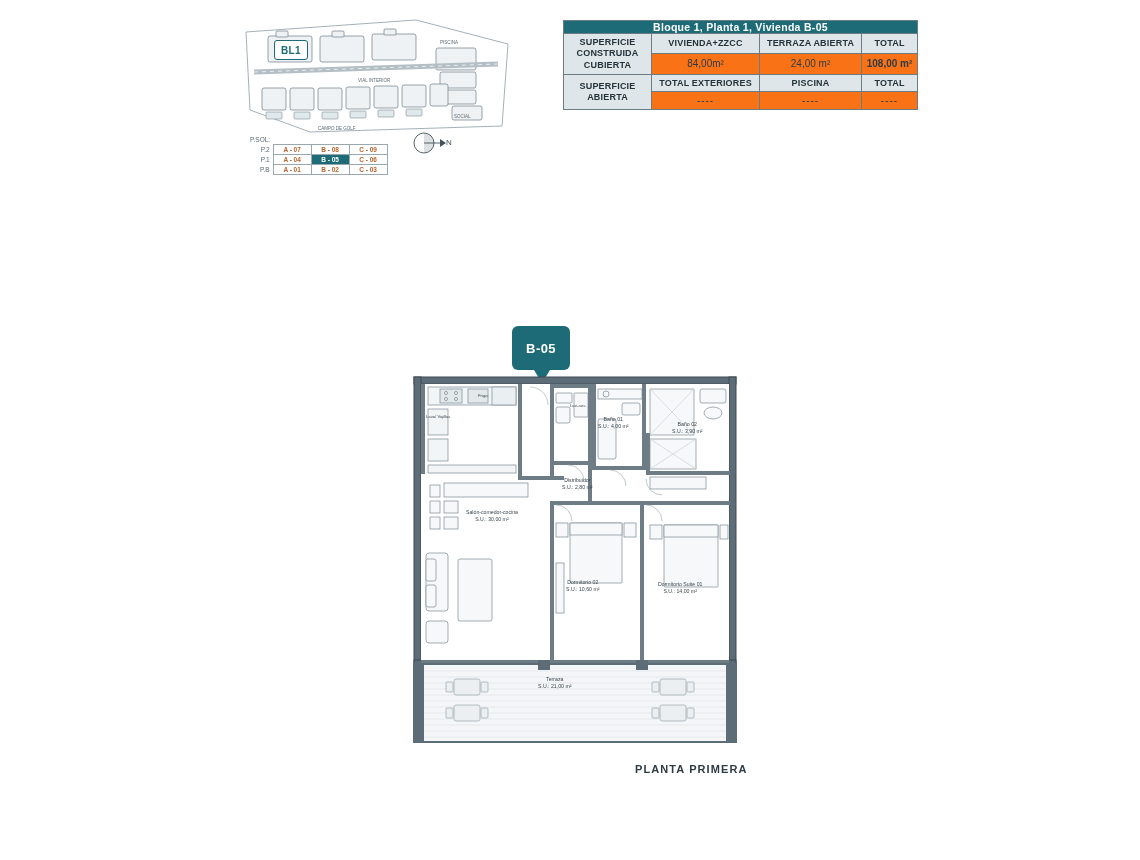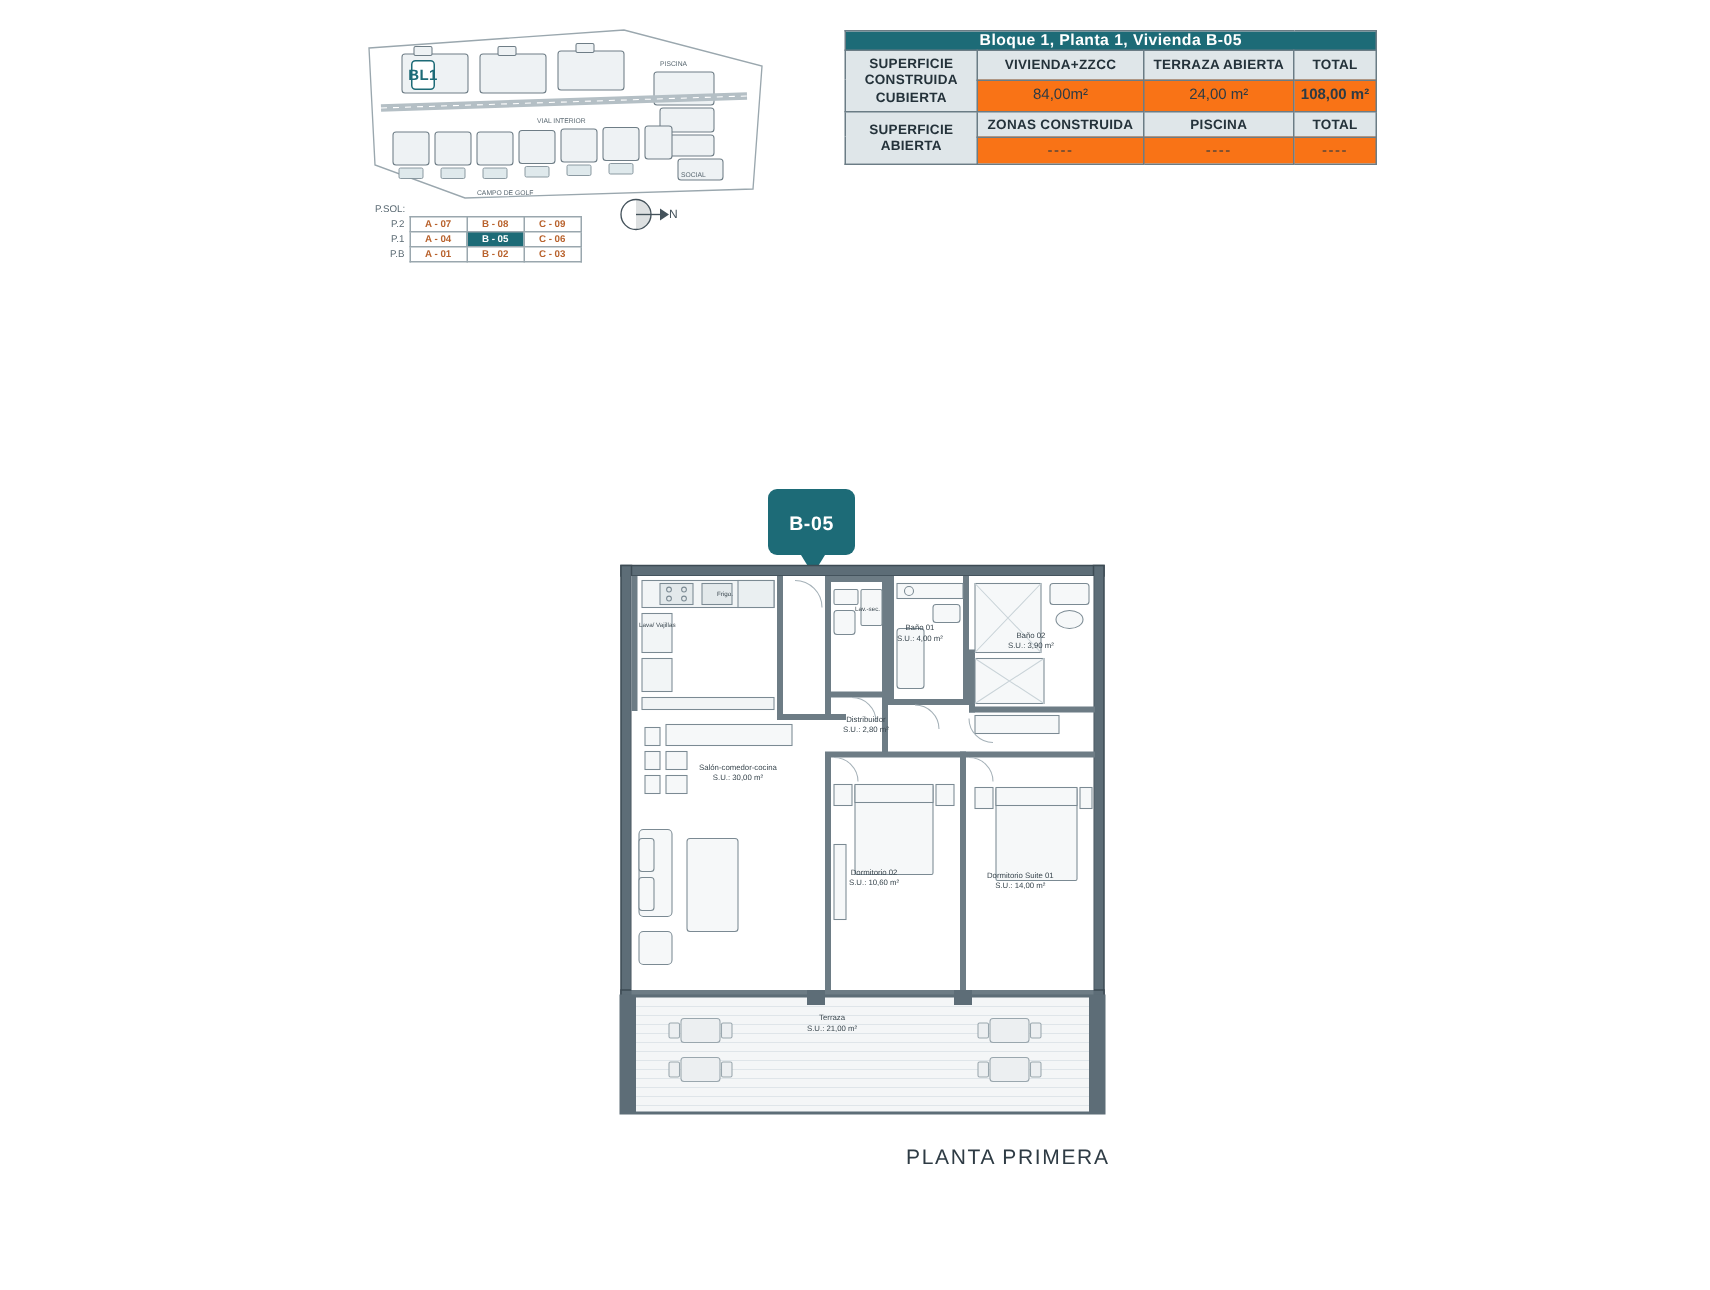--- a/index.html
+++ b/index.html
@@ -16,21 +16,21 @@
   
   #siteplan {
     position: absolute; left: 240px; top: 14px;
     width: 290px; height: 120px;
   }
   #siteplan svg { display: block; }
 
   .bl-tag {
     position: absolute;
     left: 34px; top: 26px;
-    width: 16px; height: 20px;
+    width: 34px; height: 20px;
     background: #ffffff;
     border: 1.6px solid #1d6b77;
     border-radius: 3px;
     display: flex; align-items: center; justify-content: center;
     font-size: 10px; font-weight: bold; color: #1d6b77;
     letter-spacing: .3px;
   }
 
   
   #floorkey {
@@ -134,22 +134,22 @@
   .plan-label {
     position: absolute;
     font-size: 5.2px;
     color: #3a474f;
     text-align: center;
     line-height: 1.35;
     white-space: nowrap;
   }
 
   #plantitle {
-    position: absolute; left: 604px; top: 763px;
-    font-size: 14px; letter-spacing: 1.1px; color: #2e3b44;
+    position: absolute; left: 635px; top: 763px;
+    font-size: 11px; letter-spacing: 1.1px; color: #2e3b44; font-weight: bold;
   }
 </style>
 </head>
 <body>
 
 <div id="root">
 
   <div id="siteplan">
     <svg width="290" height="120" viewBox="0 0 290 120">
       <g stroke="#8c99a1" stroke-width="0.8" fill="none">
@@ -252,21 +252,21 @@
       <td>TERRAZA ABIERTA</td>
       <td>TOTAL</td>
     </tr>
     <tr>
       <td class="val">84,00m²</td>
       <td class="val">24,00 m²</td>
       <td class="val total">108,00 m²</td>
     </tr>
     <tr class="hdr">
       <td rowspan="2" class="rowlabel">SUPERFICIE ABIERTA</td>
-      <td>ZONAS CONSTRUIDA</td>
+      <td>TOTAL EXTERIORES</td>
       <td>PISCINA</td>
       <td>TOTAL</td>
     </tr>
     <tr>
       <td class="val dash">----</td>
       <td class="val dash">----</td>
       <td class="val dash">----</td>
     </tr>
   </tbody>
     </table>

